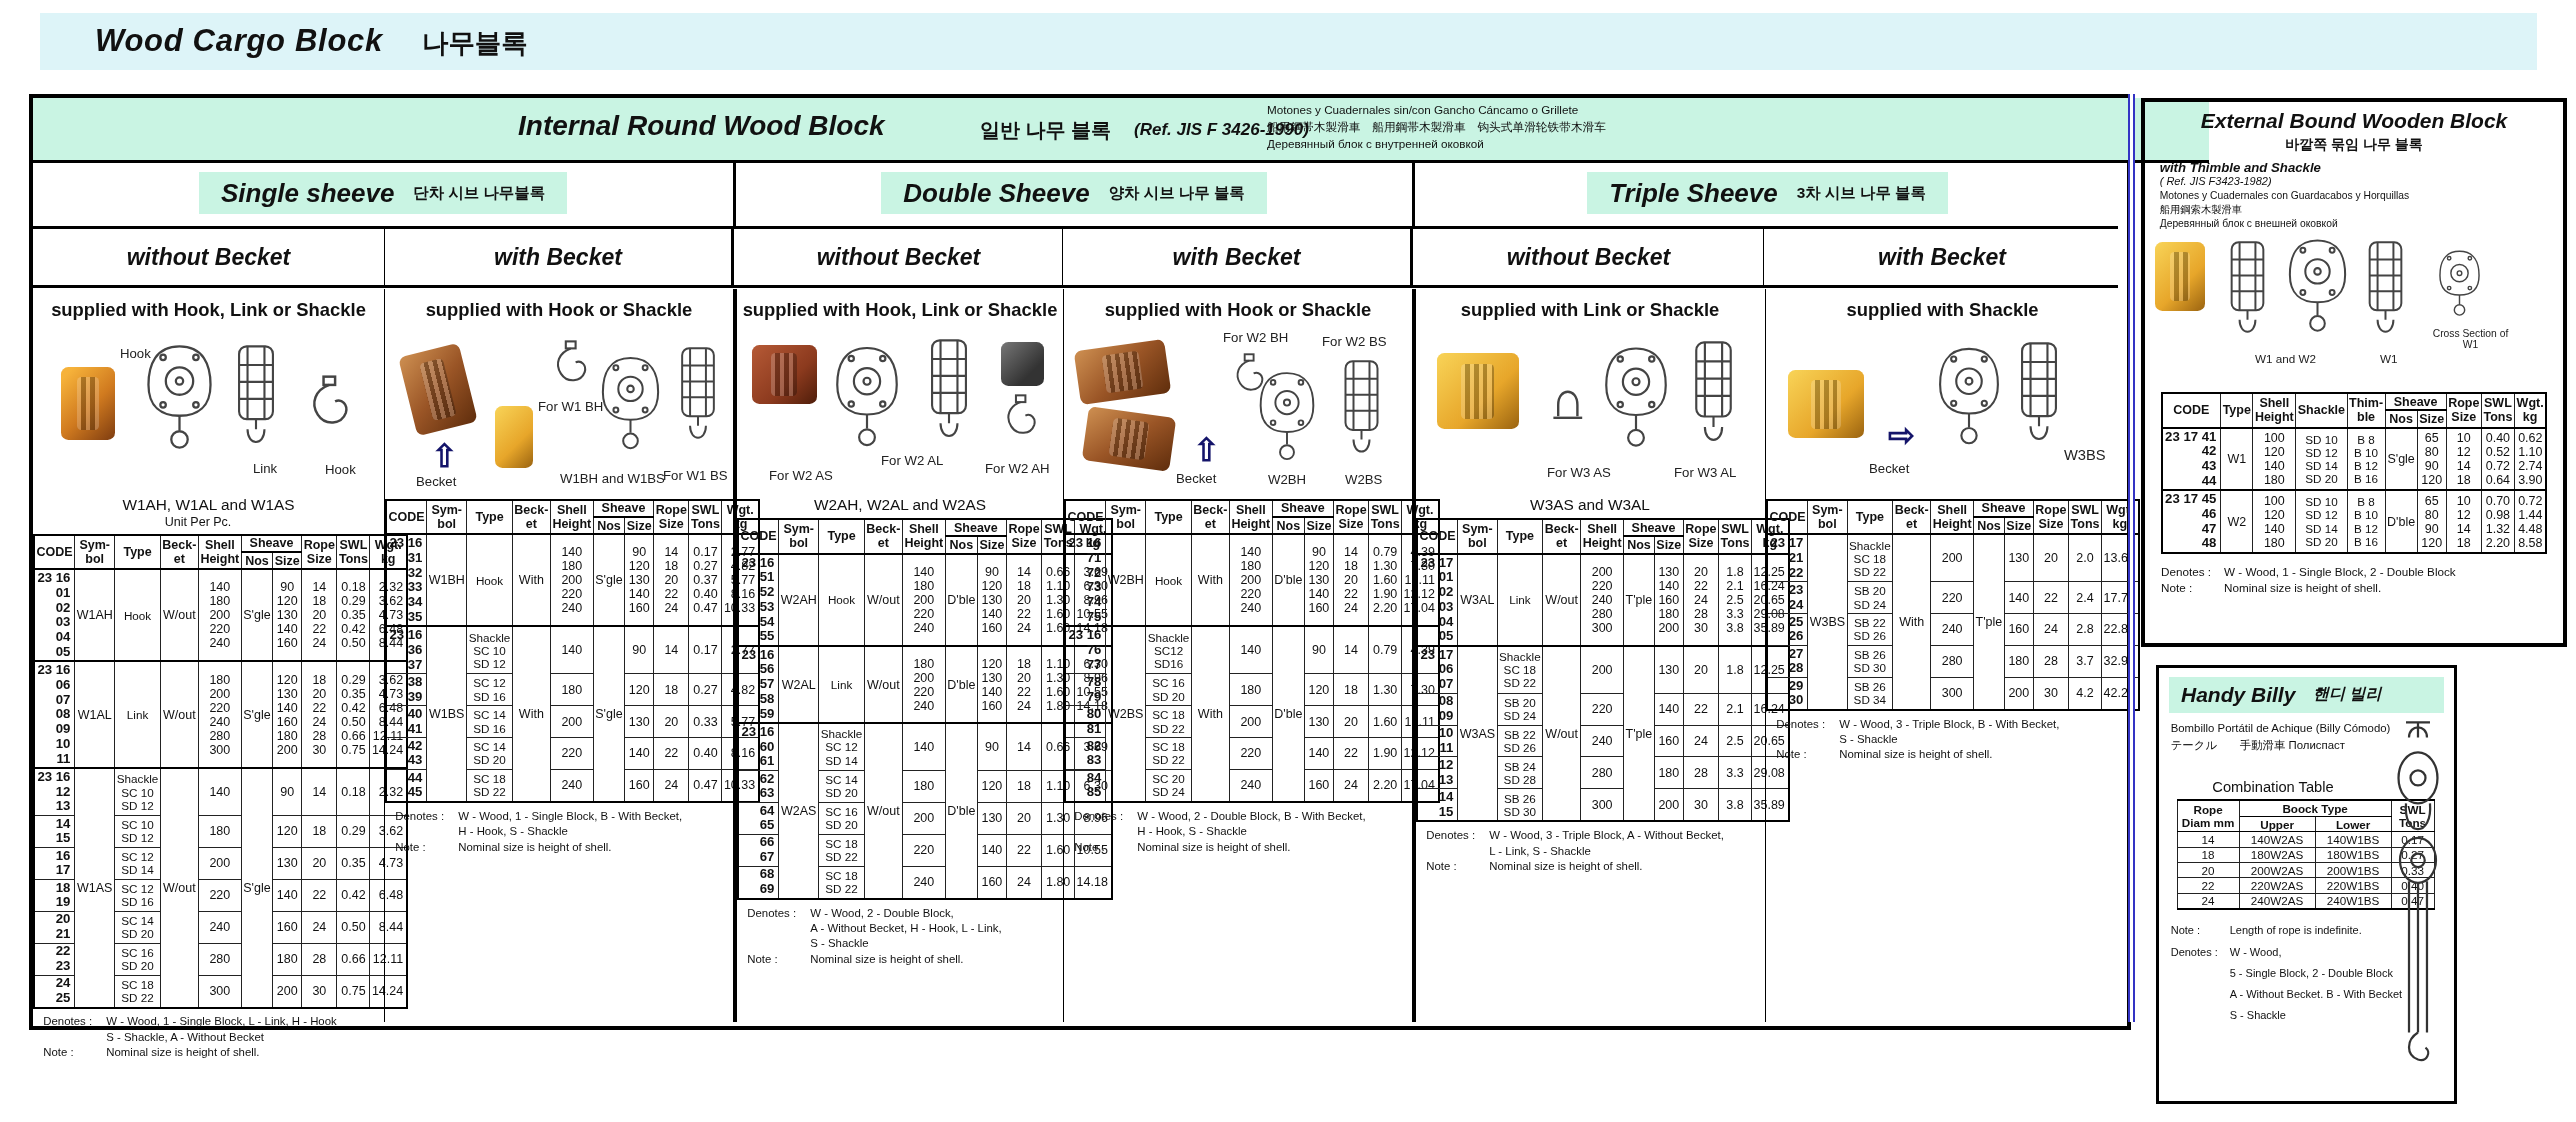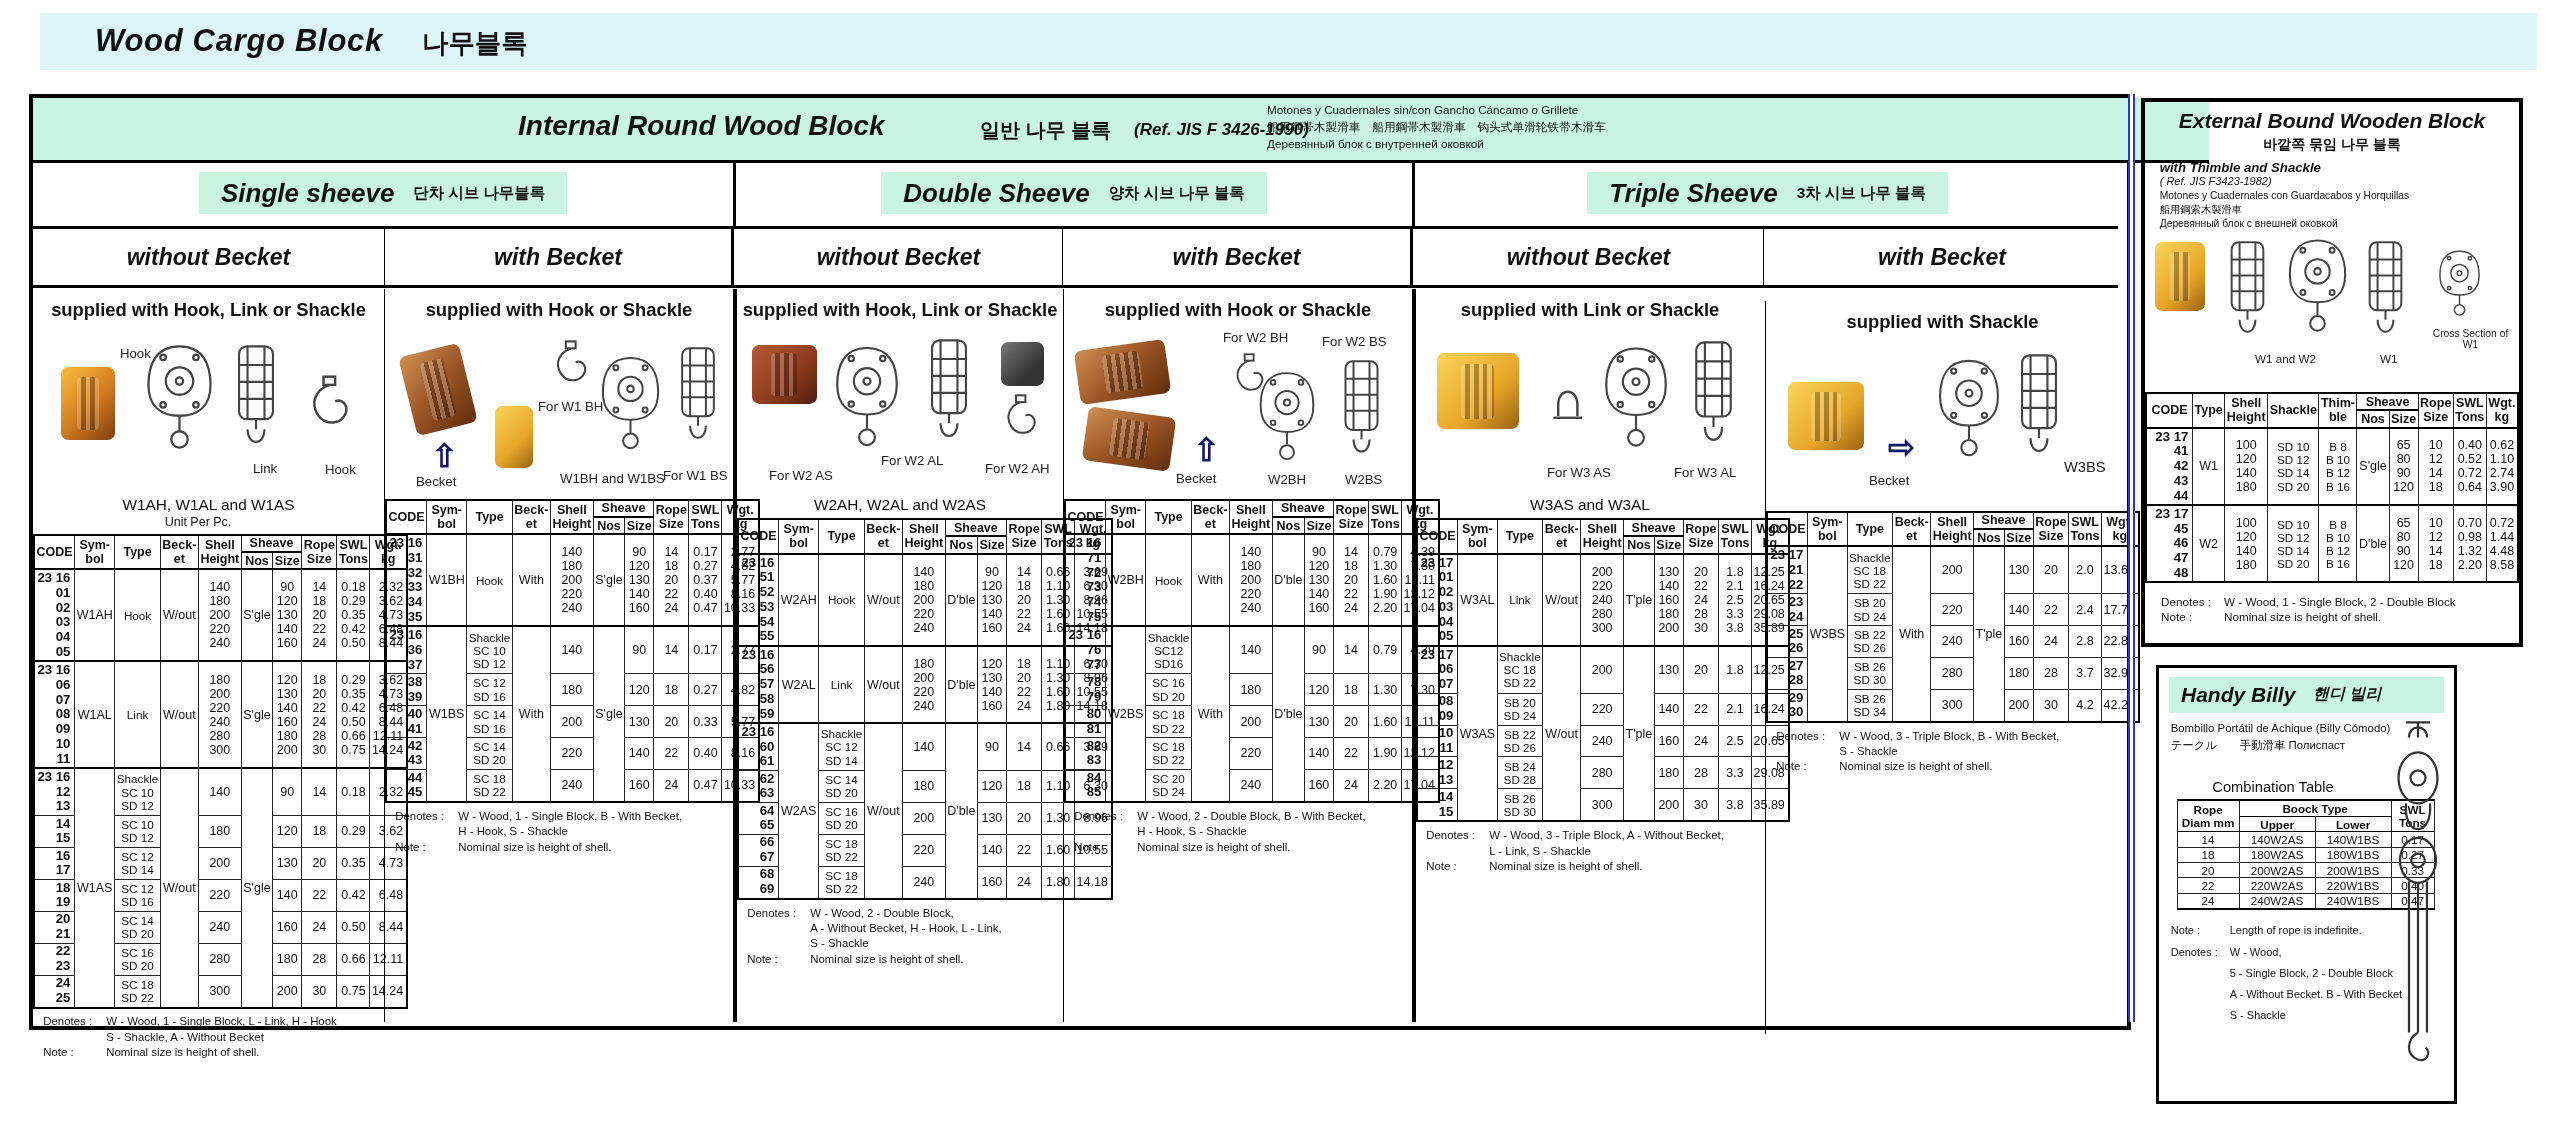--- a/index.html
+++ b/index.html
@@ -47,21 +47,21 @@
   table.blk thead tr+tr th{border-top:1.1px solid #222;}
   table.blk td{text-align:center;}
   table.blk td.code{text-align:right;font-weight:bold;font-size:13.2px;padding-right:3.7px;}
   table.blk td.wgt{text-align:right;padding-right:2.9px;}
   table.blk tr.grp td{border-top:2.2px solid #000;}
   table.blk td.type{font-size:11.7px;}
   .notes{font-size:11.4px;margin:5.9px 7.3px 0 10.3px;line-height:1.35;}
   .notes .nrow{display:flex;} .notes .nlab{width:63px;flex:0 0 63px;}
   
   .blue-sep{position:absolute;left:2128px;top:94px;height:928px;width:2.9px;border-left:2.9px solid #3434c4;border-right:2.2px solid #3434c4;background:#fff;}
-  .ext{position:absolute;left:2141px;top:98px;width:382px;height:549px;border:4.4px solid #000;box-sizing:border-box;}
+  .ext{position:absolute;left:2141px;top:98px;width:426px;height:549px;border:4.4px solid #000;box-sizing:border-box;}
   .ext-title{text-align:center;font-size:21px;font-weight:bold;font-style:italic;margin-top:7.3px;}
   .ext-ko{text-align:center;font-size:14px;font-weight:bold;margin-top:2.9px;}
   .ext-sub{margin:5.9px 0 0 14.7px;font-size:13.2px;font-weight:bold;font-style:italic;}
   .ext-ref{margin:0 0 0 14.7px;font-size:11px;font-weight:normal;font-style:italic;}
   .ext-ml{margin:1.5px 0 0 14.7px;font-size:10.3px;line-height:1.4;}
   .ext-illus{position:relative;height:153px;margin-top:2.9px;}
   .handy{position:absolute;left:2156px;top:665px;width:301px;height:439px;border:3.7px solid #000;box-sizing:border-box;}
   .handy-band{margin:8.8px 10.3px 0 10.3px;background:#c9f4e3;padding:5.9px 2.9px 5.9px 11.7px;display:flex;align-items:center;gap:17.6px;}
   .handy-title{font-size:21px;font-weight:bold;font-style:italic;}
   .handy-ko{font-size:16px;font-weight:bold;font-style:italic;}
@@ -1770,21 +1770,21 @@
               </div>
             </div>
             <div style="margin-left: 63px;">L - Link, S - Shackle</div>
             <div class="nrow">
               <span class="nlab">Note :</span>
               <span>Nominal size is height of shell.</span>
             </div>
           </div>
       </div>
 
-      <div class="panel bl2" style="left:1732px;width:354px;margin-top:12px;">
+      <div class="panel bl2" style="left:1732px;width:354px;">
         <div class="pcap">supplied with Shackle</div>
         <div class="illus">
           <div class="photo ph-yl" style="left:22px;top:46px;width:76px;height:68px;">
               <div class="sheaves"></div>
             </div>
           <span class="arrow" style="left:122px;top:95px;">⇨</span>
           <span class="lbl" style="left:103px;top:137px;">Becket</span>
           <svg class="oline" style="left:169px;top:19px;" width="68" height="107" viewBox="0 0 80 120">
               <use href="#pulF"></use>
             </svg>

